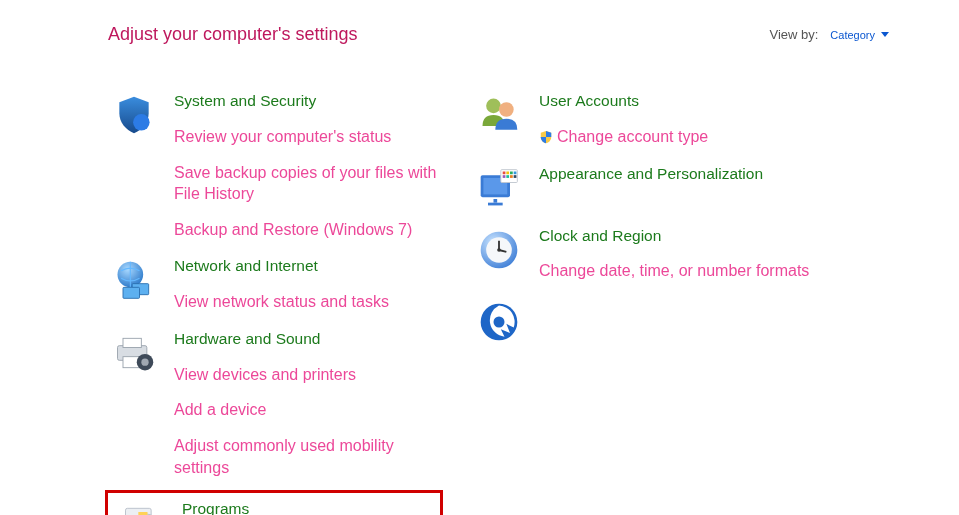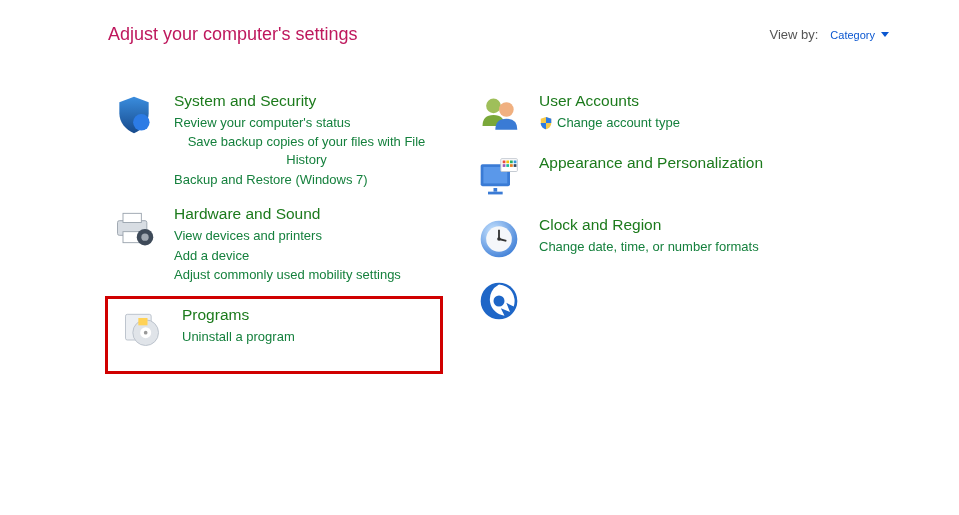--- a/index.html
+++ b/index.html
@@ -81,38 +81,37 @@
       flex: 0 0 44px;
       display: flex;
       align-items: center;
       justify-content: center;
       margin-top: 2px;
     }
     .cat-icon svg { width: 44px; height: 44px; }
     .cat-body {
       display: flex;
       flex-direction: column;
-      gap: 2px;
+      gap: 14px;
     }
     .cat-title {
       color: #1c7a1c;
       font-size: 15.5px;
       font-weight: 400;
       cursor: pointer;
       line-height: 1.35;
     }
     .cat-link {
-      color: #15803d;
-      font-size: 13px;
+      color: #ec4899;
+      font-size: 16px;
       cursor: pointer;
       line-height: 1.35;
       display: inline-flex;
       align-items: center;
       gap: 4px;
-      text-align: center;
     }
     .shield-mini {
       display: inline-flex;
       width: 14px;
       height: 14px;
     }
     .shield-mini svg { width: 14px; height: 14px; }
   </style>
 </head>
 <body>
@@ -146,20 +145,40 @@
         </svg>
       </div>
       <div class="cat-body">
         <a class="cat-title">System and Security</a>
         <a class="cat-link">Review your computer's status</a>
         <a class="cat-link">Save backup copies of your files with File History</a>
         <a class="cat-link">Backup and Restore (Windows 7)</a>
       </div>
     </div>
 
+    <div class="category">
+      <div class="cat-icon">
+        <svg viewBox="0 0 48 48">
+          <defs>
+            <radialGradient id="gg1" cx="0.4" cy="0.3" r="0.8">
+              <stop offset="0" stop-color="#a8d8ff"></stop>
+                <stop offset="1" stop-color="#1f6fc4"></stop>
+            </radialGradient>
+          </defs>
+          <circle cx="20" cy="18" r="14" fill="url(#gg1)"></circle>
+          <path d="M10 14 Q20 8 30 14 M10 22 Q20 28 30 22 M20 4 V32" stroke="#64b8ff" stroke-width="1.2" fill="none"></path>
+          <rect x="22" y="28" width="18" height="12" rx="1" fill="#5db0f0" stroke="#2a6fb0"></rect>
+          <rect x="12" y="32" width="18" height="12" rx="1" fill="#5db0f0" stroke="#2a6fb0"></rect>
+        </svg>
+      </div>
+      <div class="cat-body">
+        <a class="cat-title">Network and Internet</a>
+        <a class="cat-link">View network status and tasks</a>
+      </div>
+    </div>
 
     <div class="category">
       <div class="cat-icon">
         <svg viewBox="0 0 48 48">
           <rect x="6" y="16" width="32" height="16" rx="2" fill="#d8dde3" stroke="#9aa3ad"></rect>
           <rect x="12" y="8" width="20" height="10" fill="#fff" stroke="#9aa3ad"></rect>
           <rect x="12" y="28" width="20" height="12" fill="#fff" stroke="#9aa3ad"></rect>
           <circle cx="36" cy="34" r="9" fill="#3e4a59"></circle>
           <circle cx="36" cy="34" r="4" fill="#a0a8b2"></circle>
         </svg>

